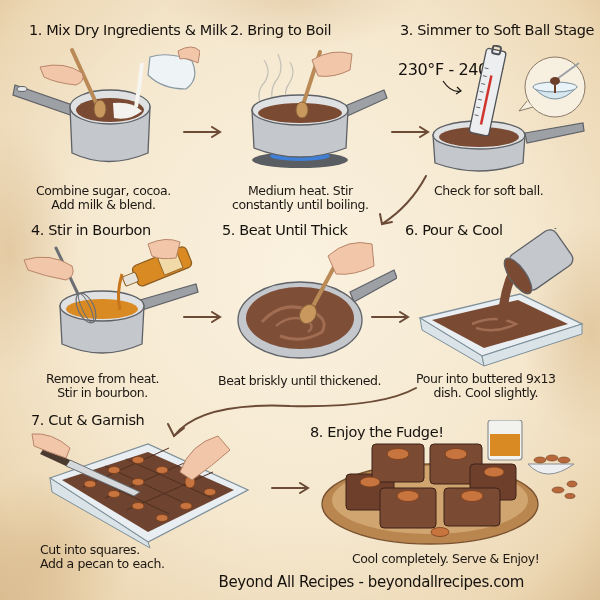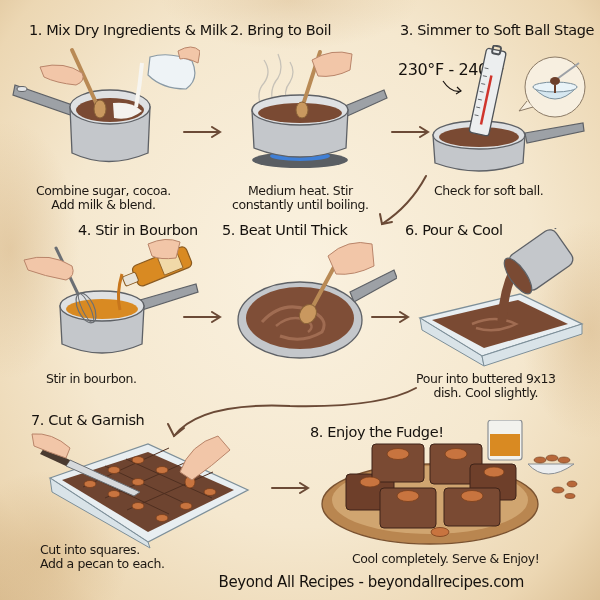--- a/index.html
+++ b/index.html
@@ -137,21 +137,21 @@
   </div>
   <div class="caption" style="left:434px;top:184px;">
     <div>Check for soft ball.</div>
   </div>
 
   <svg class="arrow" style="left:370px;top:172px;" width="60" height="60">
     <path d="M56 4 Q40 34 12 52" stroke="#6b4a36" stroke-width="2" fill="none" stroke-linecap="round"></path>
     <path d="M10 42 L12 52 L22 50" stroke="#6b4a36" stroke-width="2" fill="none" stroke-linecap="round"></path>
   </svg>
 
-  <div class="title" style="left:31px;top:222px;margin-left:47px;">4. Stir in Bourbon</div>
+  <div class="title" style="left:31px;top:222px;">4. Stir in Bourbon</div>
   <div class="illus" style="left:20px;top:238px;">
     <svg width="185" height="130" viewBox="0 0 185 130">
 
       <path d="M120 62 L176 46 L178 54 L122 72 Z" fill="#9da1a6" stroke="#5e6166" stroke-width="1.2"></path>
 
       <path d="M40 68 L42 106 Q82 124 122 106 L124 68 Z" fill="#c4c7cb" stroke="#5e6166" stroke-width="1.3"></path>
       <ellipse cx="82" cy="68" rx="42" ry="15" fill="#dfe1e3" stroke="#5e6166" stroke-width="1.3"></ellipse>
       <ellipse cx="82" cy="71" rx="36" ry="10" fill="#d98a22"></ellipse>
 
       <path d="M36 10 L58 56" stroke="#6b6f74" stroke-width="3" stroke-linecap="round"></path>
@@ -164,20 +164,21 @@
 
       <g transform="rotate(-22 140 26)">
         <rect x="112" y="18" width="58" height="22" rx="5" fill="#d98a22" stroke="#8a5a20" stroke-width="1.2"></rect>
         <rect x="100" y="24" width="14" height="10" rx="2" fill="#e8e3d8" stroke="#8a5a20" stroke-width="1"></rect>
         <rect x="140" y="20" width="20" height="18" fill="#f1d9a8" stroke="#8a5a20" stroke-width="0.8"></rect>
       </g>
       <path d="M128 6 Q146 -2 160 4 L156 20 Q140 22 132 18 Z" fill="#f2c6a8" stroke="#b9856a" stroke-width="1"></path>
     </svg>
   </div>
   <div class="caption" style="left:46px;top:372px;">
+    <div>Remove from heat.</div>
     <div>Stir in bourbon.</div>
   </div>
 
   <svg class="arrow" style="left:182px;top:311px;" width="42" height="12">
     <path d="M2 6 L38 6 M30 1 L38 6 L30 11" stroke="#6b4a36" stroke-width="2" fill="none" stroke-linecap="round"></path>
   </svg>
 
   <div class="title" style="left:222px;top:222px;">5. Beat Until Thick</div>
   <div class="illus" style="left:232px;top:240px;">
     <svg width="165" height="130" viewBox="0 0 165 130">
@@ -187,20 +188,23 @@
       <ellipse cx="68" cy="80" rx="62" ry="38" fill="#c4c7cb" stroke="#5e6166" stroke-width="1.3"></ellipse>
       <ellipse cx="68" cy="78" rx="54" ry="31" fill="#7f4e37"></ellipse>
       <path d="M30 82 Q50 60 76 70 Q98 78 90 92 Q70 104 48 96" stroke="#a06c52" stroke-width="3" fill="none"></path>
       <path d="M44 86 Q58 74 74 80 Q84 86 76 92" stroke="#a06c52" stroke-width="2.5" fill="none"></path>
 
       <path d="M108 16 L80 68" stroke="#b98a55" stroke-width="4" stroke-linecap="round"></path>
       <ellipse cx="76" cy="74" rx="8" ry="10" transform="rotate(30 76 74)" fill="#c9985f" stroke="#8a6238" stroke-width="1"></ellipse>
 
       <path d="M96 16 Q116 -2 140 4 L142 26 Q122 36 104 34 Z" fill="#f2c6a8" stroke="#b9856a" stroke-width="1"></path>
     </svg>
+  </div>
+  <div class="caption" style="left:218px;top:374px;">
+    <div>Beat briskly until thickened.</div>
   </div>
 
   <svg class="arrow" style="left:370px;top:311px;" width="42" height="12">
     <path d="M2 6 L38 6 M30 1 L38 6 L30 11" stroke="#6b4a36" stroke-width="2" fill="none" stroke-linecap="round"></path>
   </svg>
 
   <div class="title" style="left:405px;top:222px;">6. Pour &amp; Cool</div>
   <div class="illus" style="left:412px;top:228px;">
     <svg width="180" height="140" viewBox="0 0 180 140">
 

